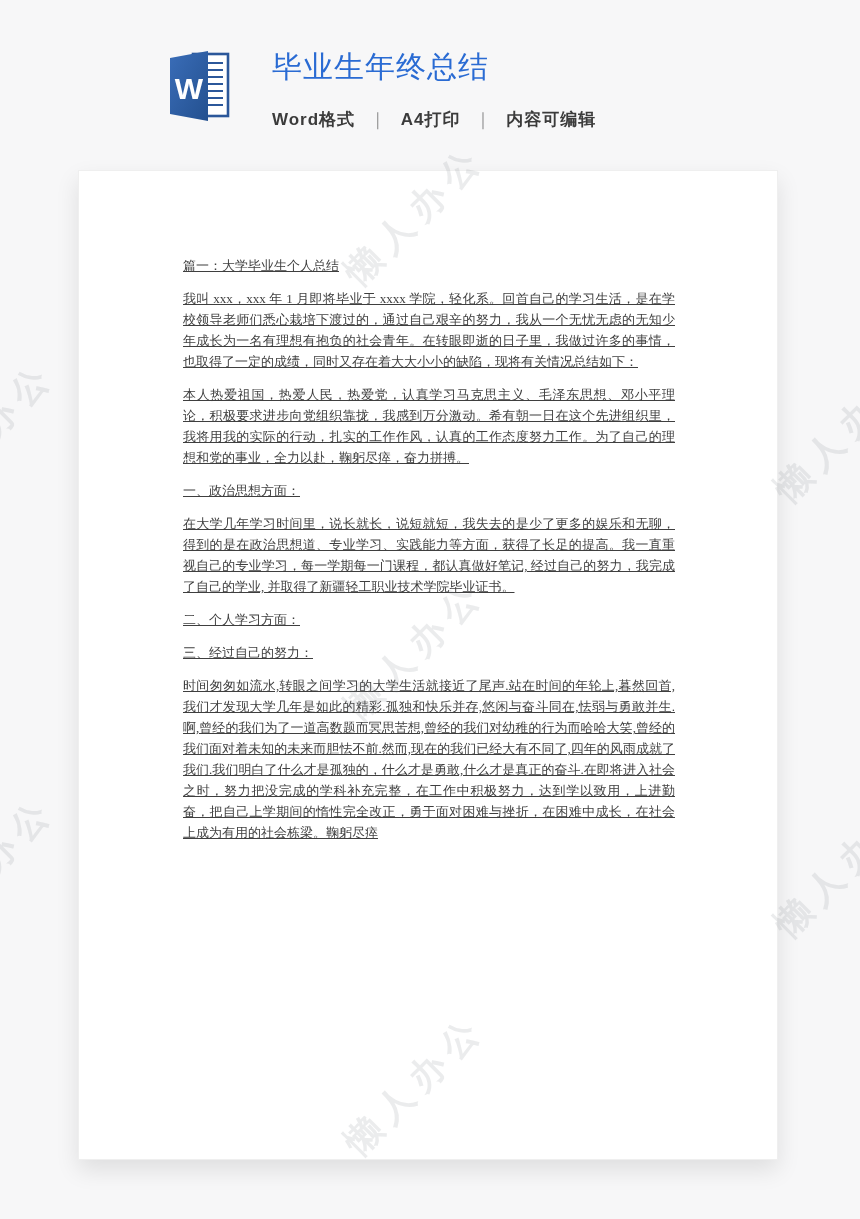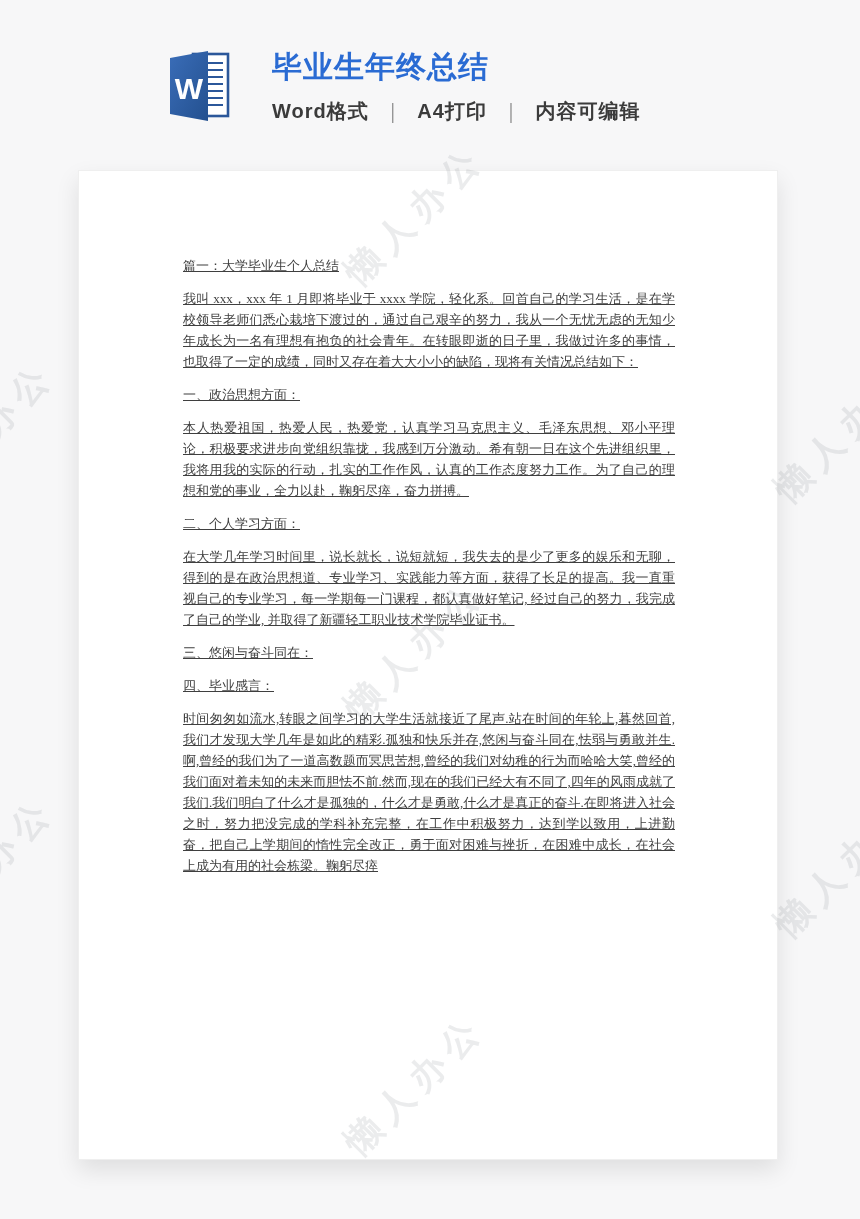--- a/index.html
+++ b/index.html
@@ -20,26 +20,26 @@
     overflow:hidden;
     font-family:"Liberation Sans","DejaVu Sans",sans-serif;
   }
   .header{
     position:absolute;left:168px;top:48px;
     display:flex;align-items:flex-start;
   }
   .word-icon{display:block;width:64px;height:76px;flex:0 0 auto;}
   .head-text{margin-left:40px;}
   .page-title{
-    font-size:30px;line-height:38px;font-weight:700;
+    font-size:30px;line-height:38px;font-weight:400;
     color:var(--accent-blue);letter-spacing:1px;
   }
   .subtitle{
-    margin-top:12px;
-    font-size:20px;font-weight:700;color:var(--subtitle-text);
+    margin-top:22px;
+    font-size:17px;font-weight:700;color:var(--subtitle-text);
     letter-spacing:1px;
   }
   .subtitle .sep{color:#8a8a8a;margin:0 14px;font-weight:400;}
   .doc-page{
     position:absolute;left:78px;top:170px;
     width:700px;height:990px;
     background:var(--page-bg);
     border:1px solid #efefef;
     box-shadow:0 10px 22px rgba(0,0,0,0.10);
   }
@@ -91,26 +91,25 @@
     <div class="subtitle">
       <span>Word格式</span><span class="sep">｜</span><span>A4打印</span><span class="sep">｜</span><span>内容可编辑</span>
     </div>
   </div>
 </div>
 
 <main class="doc-page">
   <div class="doc-content" id="doc-content">
       <p class="doc-block">篇一：大学毕业生个人总结</p>
       <p class="doc-block">我叫 xxx，xxx 年 1 月即将毕业于 xxxx 学院，轻化系。回首自己的学习生活，是在学校领导老师们悉心栽培下渡过的，通过自己艰辛的努力，我从一个无忧无虑的无知少年成长为一名有理想有抱负的社会青年。在转眼即逝的日子里，我做过许多的事情，也取得了一定的成绩，同时又存在着大大小小的缺陷，现将有关情况总结如下：</p>
+      <p class="doc-block">本人热爱祖国，热爱人民，热爱党，认真学习马克思主义、毛泽东思想、邓小平理论，积极要求进步向党组织靠拢，我感到万分激动。希有朝一日在这个先进组织里，我将用我的实际的行动，扎实的工作作风，认真的工作态度努力工作。为了自己的理想和党的事业，全力以赴，鞠躬尽瘁，奋力拼搏。</p>
       <p class="doc-block">一、政治思想方面：</p>
-      <p class="doc-block">本人热爱祖国，热爱人民，热爱党，认真学习马克思主义、毛泽东思想、邓小平理论，积极要求进步向党组织靠拢，我感到万分激动。希有朝一日在这个先进组织里，我将用我的实际的行动，扎实的工作作风，认真的工作态度努力工作。为了自己的理想和党的事业，全力以赴，鞠躬尽瘁，奋力拼搏。</p>
+      <p class="doc-block">在大学几年学习时间里，说长就长，说短就短，我失去的是少了更多的娱乐和无聊，得到的是在政治思想道、专业学习、实践能力等方面，获得了长足的提高。我一直重视自己的专业学习，每一学期每一门课程，都认真做好笔记, 经过自己的努力，我完成了自己的学业, 并取得了新疆轻工职业技术学院毕业证书。</p>
       <p class="doc-block">二、个人学习方面：</p>
-      <p class="doc-block">在大学几年学习时间里，说长就长，说短就短，我失去的是少了更多的娱乐和无聊，得到的是在政治思想道、专业学习、实践能力等方面，获得了长足的提高。我一直重视自己的专业学习，每一学期每一门课程，都认真做好笔记, 经过自己的努力，我完成了自己的学业, 并取得了新疆轻工职业技术学院毕业证书。</p>
-      <p class="doc-block">三、悠闲与奋斗同在：</p>
-      <p class="doc-block">四、毕业感言：</p>
+      <p class="doc-block">三、经过自己的努力：</p>
       <p class="doc-block">时间匆匆如流水,转眼之间学习的大学生活就接近了尾声.站在时间的年轮上,暮然回首,我们才发现大学几年是如此的精彩.孤独和快乐并存,悠闲与奋斗同在,怯弱与勇敢并生.啊,曾经的我们为了一道高数题而冥思苦想,曾经的我们对幼稚的行为而哈哈大笑,曾经的我们面对着未知的未来而胆怯不前.然而,现在的我们已经大有不同了,四年的风雨成就了我们.我们明白了什么才是孤独的，什么才是勇敢,什么才是真正的奋斗.在即将进入社会之时，努力把没完成的学科补充完整，在工作中积极努力，达到学以致用，上进勤奋，把自己上学期间的惰性完全改正，勇于面对困难与挫折，在困难中成长，在社会上成为有用的社会栋梁。鞠躬尽瘁</p>
     </div>
 </main>
 
 <div class="watermark-layer" id="watermarks">
     <span class="watermark" style="left: 415px; top: 215px;">懒人办公</span>
     <span class="watermark" style="left: 415px; top: 650px;">懒人办公</span>
     <span class="watermark" style="left: 415px; top: 1085px;">懒人办公</span>
     <span class="watermark" style="left: 845px; top: 432px;">懒人办公</span>
     <span class="watermark" style="left: -15px; top: 432px;">懒人办公</span>

